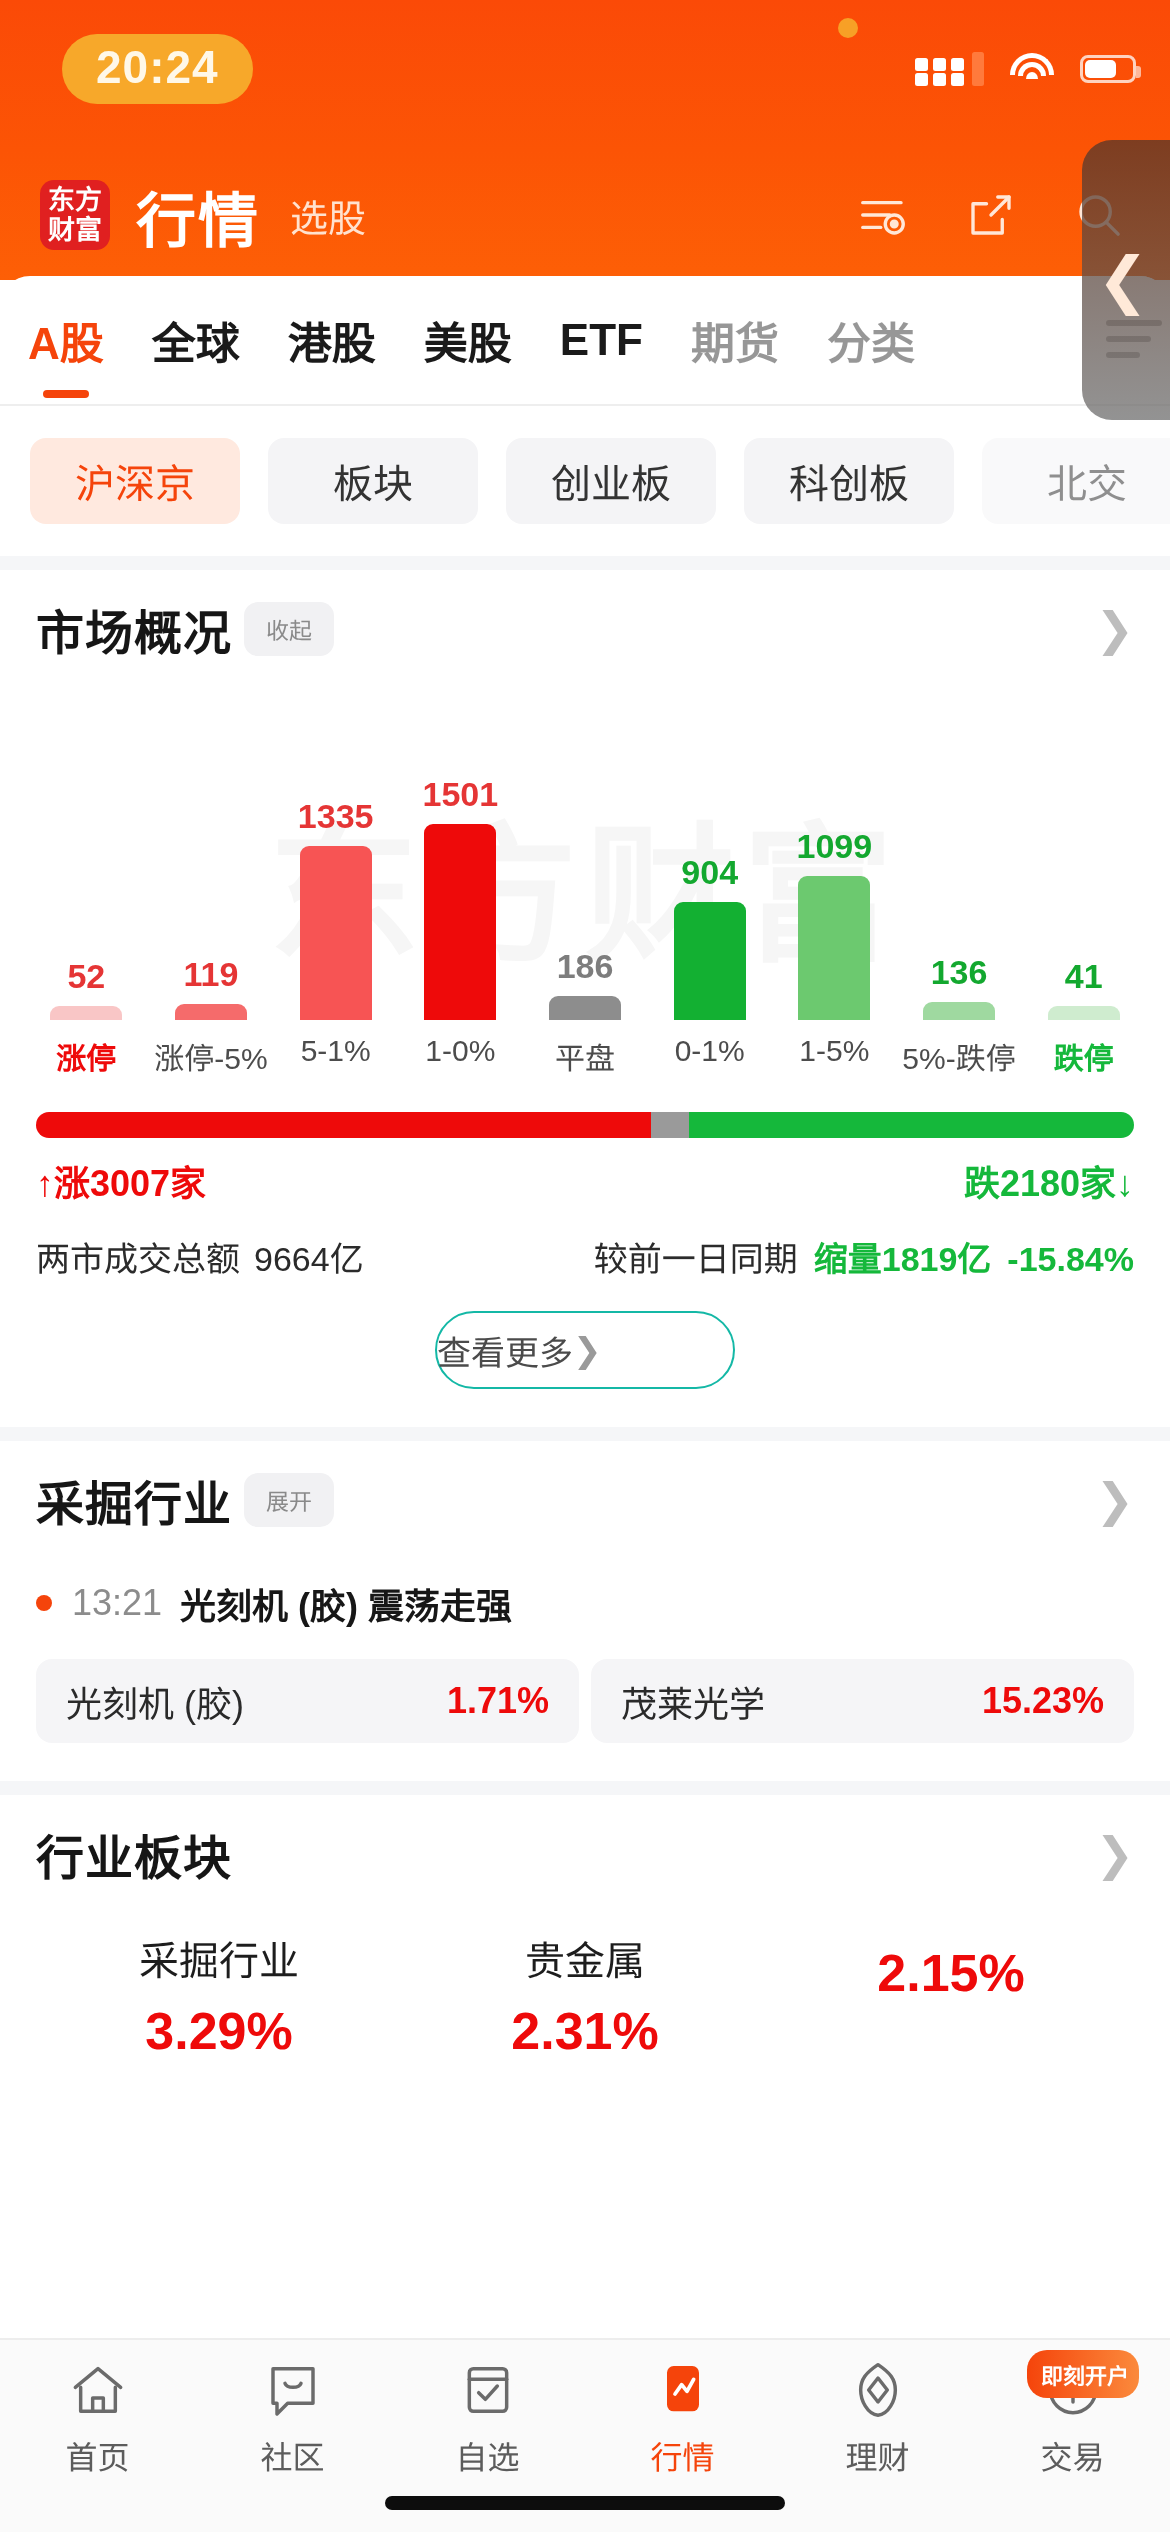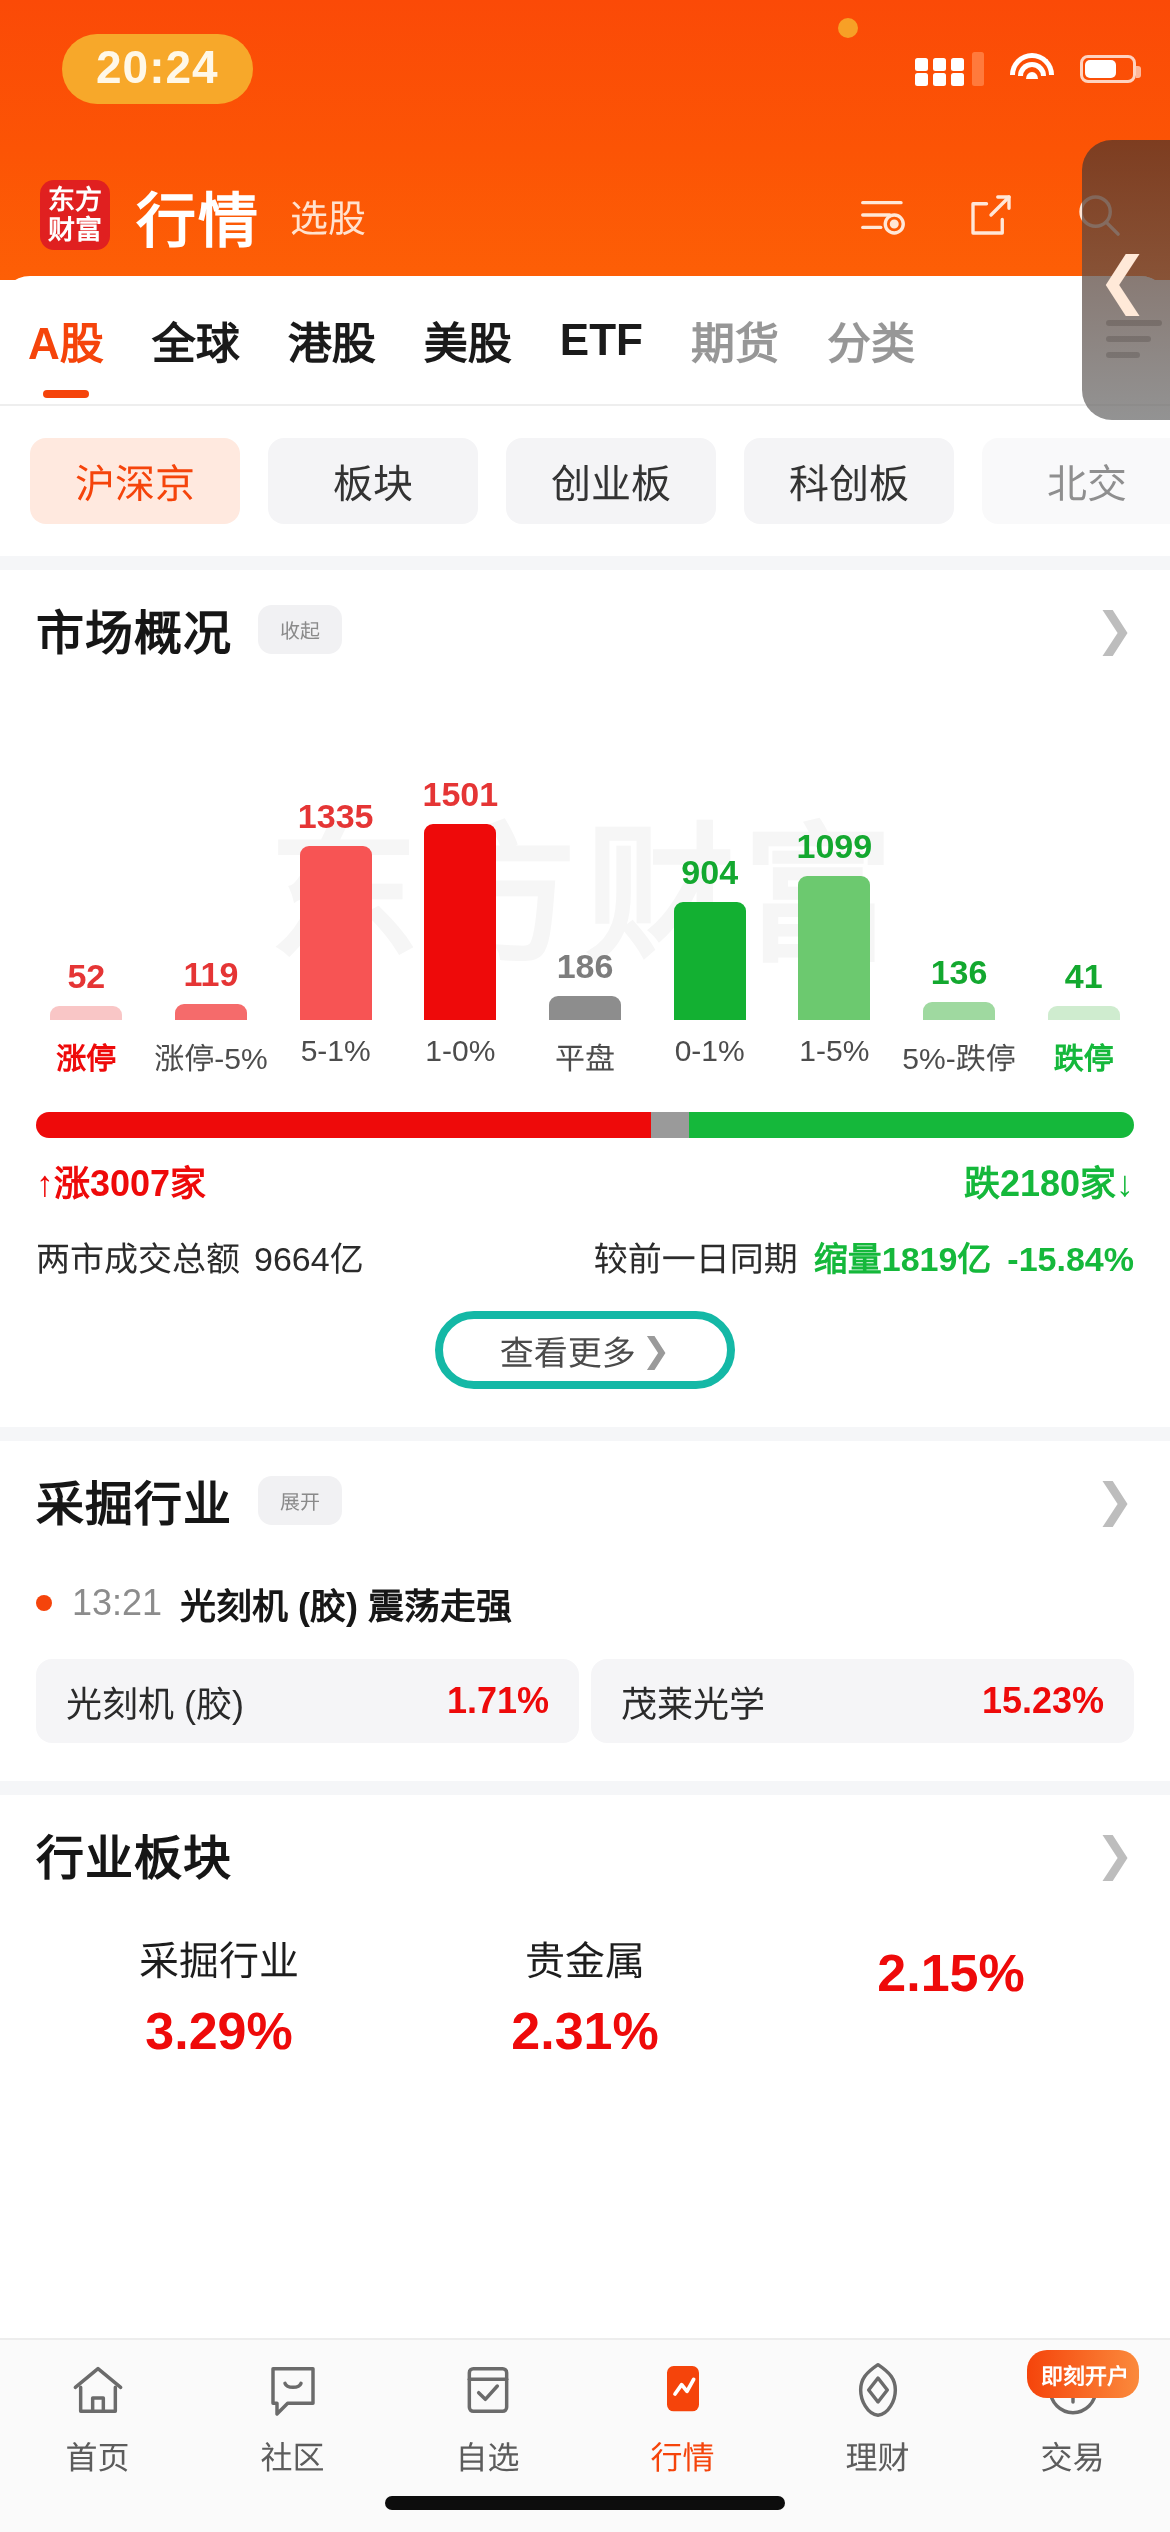--- a/index.html
+++ b/index.html
@@ -99,21 +99,21 @@
     display:flex; align-items:center; justify-content:center; white-space:nowrap;
   }
   .chip.active{ background:#ffe9df; color:#f5440b; font-weight:400;}
   .chip.fade{ opacity:.55;}
 
   .spacer{ height:14px; background:#f5f6f8;}
 
   
   .sec-head{ display:flex; align-items:center; padding:0 36px; height:118px;}
   .sec-title{ font-size:48px; font-weight:700; color:#161616; letter-spacing:1px;}
-  .sec-pill{ margin-left:26px; background:#f1f1f3; color:#8a8a8a; font-size:20px;
+  .sec-pill{ margin-left:12px; background:#f1f1f3; color:#8a8a8a; font-size:23px;
     padding:10px 22px; border-radius:14px;}
   .sec-arrow{ margin-left:auto; color:#bdbdbd; font-size:46px; font-weight:300;}
 
   
   .cards{ display:flex; gap:22px; padding:0 36px; }
   .card{ flex:1; height:152px; border-radius:20px; background:#fff; border:2px solid #f0f0f2;
     padding:26px 28px 0 28px; position:relative;}
   .card.hi{ background:#fdeee7; border-color:#fdeee7;}
   .card .lbl{ font-size:34px; color:#5d5d5d; }
   .card.hi .lbl{ color:#4a4a4a;}
@@ -138,22 +138,22 @@
   .ratio{ display:flex; height:26px; margin:34px 36px 0; border-radius:13px; overflow:hidden;}
   .ratio .r-up{ background:#ee0a0a;} .ratio .r-flat{ background:#9a9a9a;} .ratio .r-dn{ background:#15b83b;}
   .ratio-labels{ display:flex; justify-content:space-between; padding:16px 36px 0; font-size:36px; font-weight:600;}
   .ratio-labels .up{ color:#ee0a0a;} .ratio-labels .dn{ color:#15b83b;}
 
   .turnover{ display:flex; align-items:center; padding:26px 36px 0; font-size:34px; color:#2b2b2b;}
   .turnover .grp{ display:flex; align-items:baseline; gap:14px;}
   .turnover .right{ margin-left:auto; display:flex; align-items:baseline; gap:16px;}
   .turnover .g{ color:#15b83b; font-weight:600;}
 
-  .more-btn{ margin:30px auto 0; width:300px; height:78px; border:8px solid #14b8a6; border-radius:39px;
-    display:flex; align-items:center; justify-content:center; gap:6px; font-size:34px; color:#4b4b4b;}
+  .more-btn{ margin:30px auto 0; width:300px; height:78px; border:2px solid #14b8a6; border-radius:39px;
+    display:flex; align-items:center; font-size:34px; color:#4b4b4b;}
   .more-btn .c{ color:#9a9a9a; font-size:34px;}
 
   
   .alert-line{ display:flex; align-items:center; padding:0 36px; height:88px; font-size:36px;}
   .alert-line .dot{ width:16px; height:16px; border-radius:50%; background:#f5440b; margin-right:20px;}
   .alert-line .t{ color:#8c8c8c; margin-right:18px;}
   .alert-line .txt{ color:#171717; font-weight:600;}
   .alert-cards{ display:flex; gap:12px; padding:12px 36px 0;}
   .acard{ flex:1; height:84px; background:#f5f5f7; border-radius:16px;
     display:flex; align-items:center; justify-content:space-between; padding:0 30px;}

